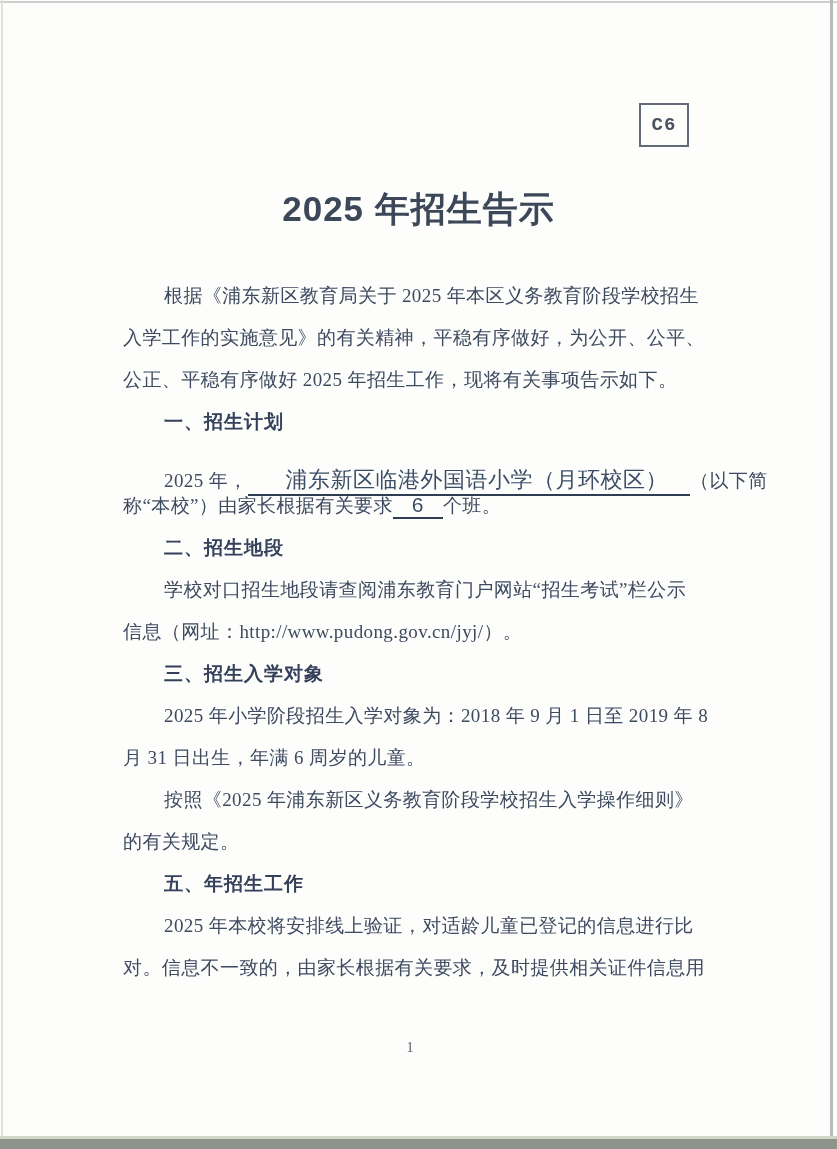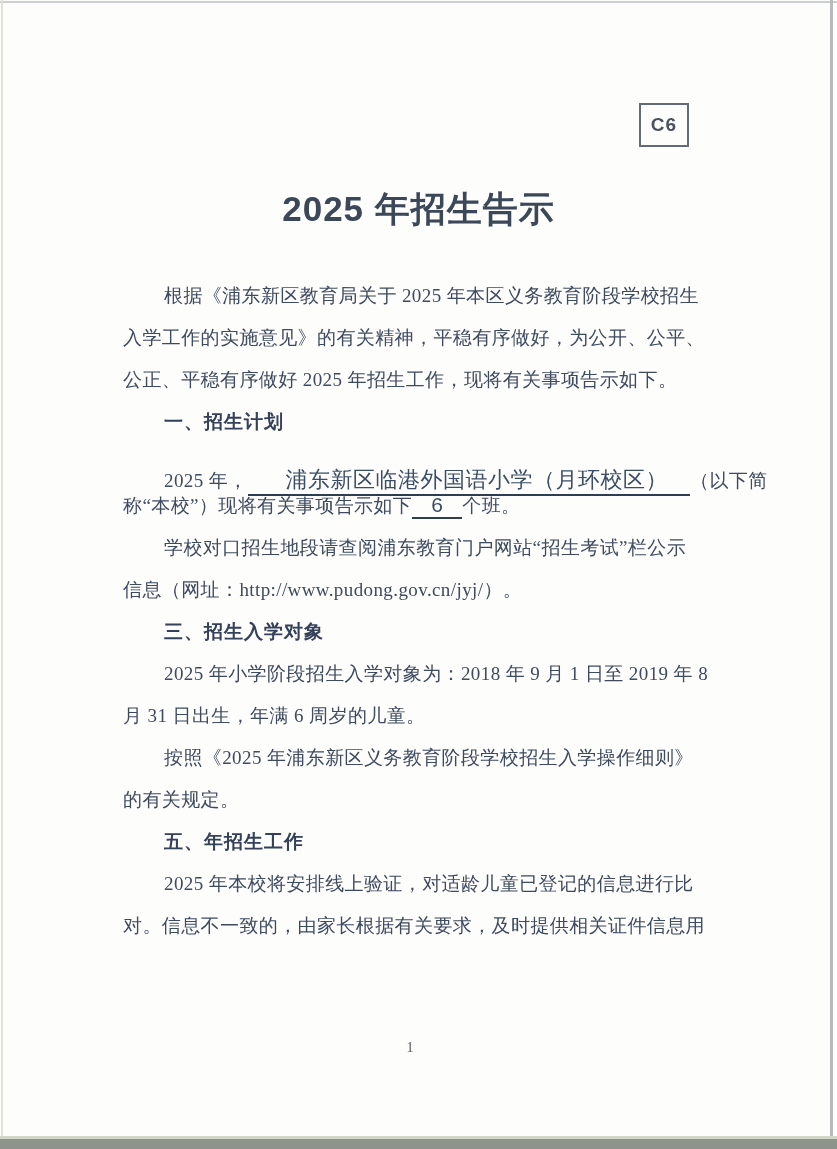--- a/index.html
+++ b/index.html
@@ -29,21 +29,21 @@
   .code-box {
     position: absolute;
     left: 639px;
     top: 103px;
     width: 46px;
     height: 40px;
     border: 2px solid #636b76;
     display: flex;
     align-items: center;
     justify-content: center;
-    font-family: Liberation Sans, sans-serif;
+    font-family: Liberation Mono, monospace;
     font-size: 19px;
     font-weight: bold;
     letter-spacing: 1px;
     color: #4a5260;
     background: #fdfdfc;
   }
 
   .title {
     position: absolute;
     top: 186px;
@@ -131,22 +131,23 @@
   <div class="body-block">
 
     <p class="ln first">根据《浦东新区教育局关于 2025 年本区义务教育阶段学校招生</p>
     <p class="ln">入学工作的实施意见》的有关精神，平稳有序做好，为公开、公平、</p>
     <p class="ln">公正、平稳有序做好 2025 年招生工作，现将有关事项告示如下。</p>
 
     <p class="ln first heading">一、招生计划</p>
 
     <p class="ln first"><span>2025 年，</span><span class="blank school-name">浦东新区临港外国语小学（月环校区）</span><span>（以下简</span></p>
 
-    <p class="ln"><span>称“本校”）现将有关事项告示如下</span><span class="blank class-count">6</span><span>个班。</span></p>
+    <p class="ln"><span>称“本校”）由家长根据有关要求</span><span class="blank class-count">6</span><span>个班。</span></p>
 
+    <p class="ln first heading">二、招生地段</p>
     <p class="ln first">学校对口招生地段请查阅浦东教育门户网站“招生考试”栏公示</p>
     <p class="ln">信息（网址：http://www.pudong.gov.cn/jyj/）。</p>
 
     <p class="ln first heading">三、招生入学对象</p>
     <p class="ln first">2025 年小学阶段招生入学对象为：2018 年 9 月 1 日至 2019 年 8</p>
     <p class="ln">月 31 日出生，年满 6 周岁的儿童。</p>
 
     <p class="ln first">按照《2025 年浦东新区义务教育阶段学校招生入学操作细则》</p>
     <p class="ln">的有关规定。</p>
 

